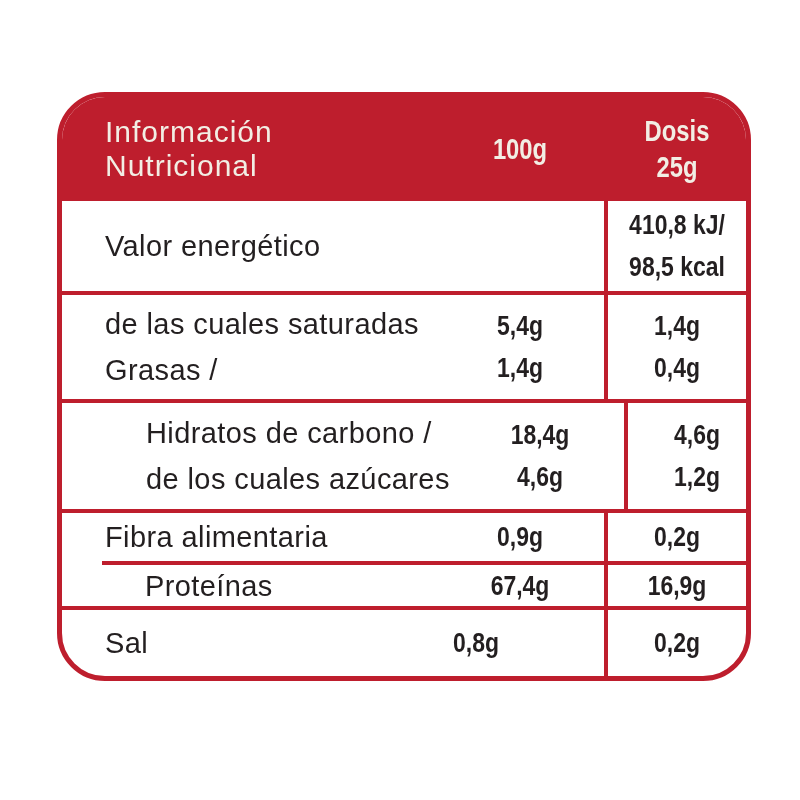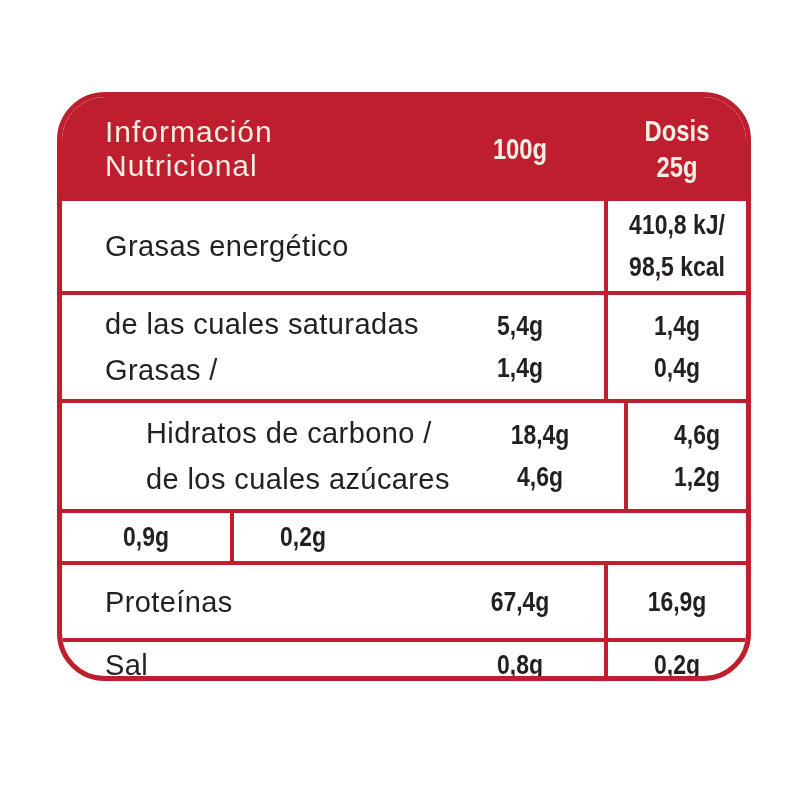--- a/index.html
+++ b/index.html
@@ -42,22 +42,22 @@
     display: flex;
     align-items: center;
     color: var(--body-text-dark);
     flex: 0 0 auto;
   }
   .row + .row { border-top: 4px solid var(--table-red); }
   .r-valor    { height: 90px; }
   .r-grasas   { height: 108px; }
   .r-hidratos { height: 110px; padding-left: 41px; }
   .r-fibra    { height: 52px; }
-  .r-proteinas{ height: 77px; }
-  .r-sal      { flex: 1 1 auto; }
+  .r-proteinas{ height: 45px; margin-left: 40px; }
+  .r-sal      { flex: 1 1 auto; gap: 44px; }
   .cell {
     display: flex;
     flex-direction: column;
     justify-content: center;
     height: 100%;
   }
   .cell.label {
     flex: 1 1 auto;
     padding-left: 43px;
     padding-right: 6px;
@@ -108,21 +108,21 @@
         <span class="num">100g</span>
       </div>
       <div class="cell cdose">
         <span class="num">Dosis</span>
         <span class="num">25g</span>
       </div>
     </div>
 
     <div class="row r-valor">
       <div class="cell label">
-        <span class="lbl">Grasas energético</span>
+        <span class="lbl">Valor energético</span>
       </div>
       <div class="cell cdose">
         <span class="num">410,8 kJ/</span>
         <span class="num">98,5 kcal</span>
       </div>
     </div>
 
     <div class="row r-grasas">
       <div class="cell label">
         <span class="lbl">de las cuales saturadas</span>
@@ -147,20 +147,23 @@
         <span class="num">18,4g</span>
         <span class="num">4,6g</span>
       </div>
       <div class="cell cdose">
         <span class="num">4,6g</span>
         <span class="num">1,2g</span>
       </div>
     </div>
 
     <div class="row r-fibra">
+      <div class="cell label">
+        <span class="lbl">Fibra alimentaria</span>
+      </div>
       <div class="cell c100">
         <span class="num">0,9g</span>
       </div>
       <div class="cell cdose">
         <span class="num">0,2g</span>
       </div>
     </div>
 
     <div class="row r-proteinas">
       <div class="cell label">

